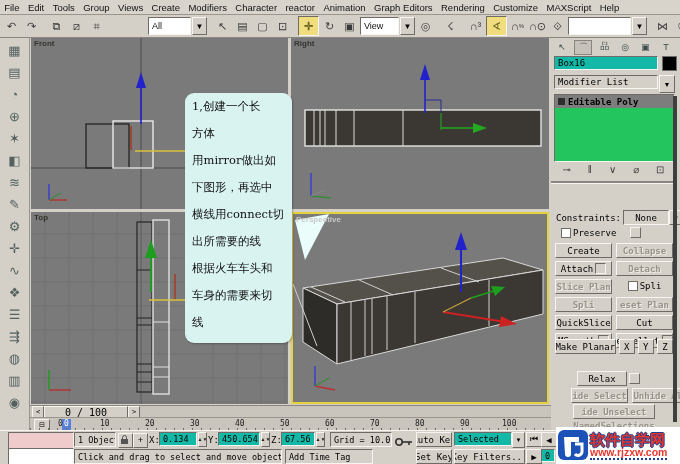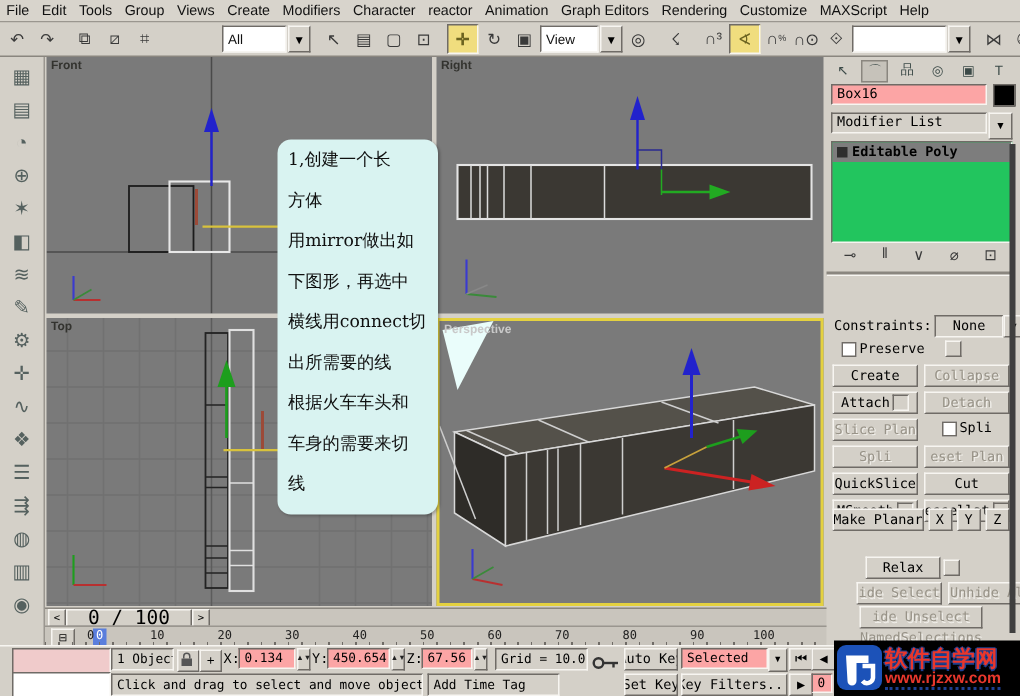--- a/index.html
+++ b/index.html
@@ -3,21 +3,21 @@
 <meta charset="utf-8">
 <style>
   html,body{margin:0;padding:0;}
   #app{position:relative;width:680px;height:464px;background:#d4d0c8;overflow:hidden;
        font-family:"Liberation Sans",sans-serif;-webkit-font-smoothing:none;}
   .abs{position:absolute;}
   
   .raised{background:#d4d0c8;border-top:1px solid #f7f5f1;border-left:1px solid #f7f5f1;
           border-right:1px solid #6f6b66;border-bottom:1px solid #6f6b66;}
   .sunken{border-top:1px solid #6f6b66;border-left:1px solid #6f6b66;
-          border-right:1px solid #f7f5f1;border-bottom:1px solid #f7f5f1;background:#fca5a5;}
+          border-right:1px solid #f7f5f1;border-bottom:1px solid #f7f5f1;background:#14b8a6;}
   .sunkgray{border-top:1px solid #6f6b66;border-left:1px solid #6f6b66;
           border-right:1px solid #f7f5f1;border-bottom:1px solid #f7f5f1;background:#d4d0c8;}
   .mono{font-family:"DejaVu Sans Mono",monospace;}
   
   #menubar{left:0;top:0;width:680px;height:14px;background:#d8d4cc;border-bottom:1px solid #9a968f;
            display:flex;align-items:center;font-size:9.5px;color:#111;}
   #menubar .mi{padding:0 4.2px;cursor:default;}
   
   #toolbar{left:0;top:15px;width:680px;height:23px;background:#d4d0c8;border-bottom:1px solid #8a867f;
            display:flex;align-items:center;gap:1px;padding-left:2px;box-sizing:border-box;}
@@ -44,36 +44,36 @@
   #bubble{left:185px;top:93px;width:107px;height:250px;background:#d9f3f1;border-radius:9px;
           z-index:6;box-shadow:1px 1px 2px rgba(0,0,0,.25);}
   #bubble .line{white-space:nowrap;font-family:"DejaVu Serif","Liberation Serif",serif;
           font-size:11.5px;color:#101010;height:27px;line-height:27px;padding-left:7px;}
   
   #cpanel{left:551px;top:38px;width:129px;height:389px;background:#d4d0c8;}
   #cpanel .scroll{position:absolute;right:3px;top:58px;width:4px;height:326px;background:#3f3f3f;}
   .ptab{width:16px;height:13px;display:flex;align-items:center;justify-content:center;font-size:9px;color:#3c4a48;}
   .pbtn{font-family:"DejaVu Sans Mono",monospace;font-size:9px;color:#000;height:13px;
         display:flex;align-items:center;justify-content:center;overflow:hidden;white-space:nowrap;}
-  .pbtn.dis{color:#989388;text-shadow:1px 1px 0 #efede8;}
+  .pbtn.dis{color:#989388;text-shadow:1px 1px 0 #efede8;font-weight:bold;}
   .plabel{font-family:"DejaVu Sans Mono",monospace;font-size:9px;color:#000;}
   .setbox{width:9px;height:9px;flex:0 0 auto;margin-left:2px;}
   .cbox{width:8px;height:8px;background:#fff;border:1px solid #6f6b66;flex:0 0 auto;margin-right:2px;}
   
   #timeslider{left:30px;top:405px;width:521px;height:12px;background:#c9c5bd;
               border-top:1px solid #8a867f;display:flex;align-items:center;}
   #trackbar{left:30px;top:417px;width:521px;height:13px;background:#c9c5bd;border-top:1px solid #9a968f;}
   .tick-label{position:absolute;top:1px;font-size:8px;color:#222;font-family:"DejaVu Sans Mono",monospace;}
   #statusbar{left:0;top:430px;width:680px;height:34px;background:#d4d0c8;border-top:1px solid #f7f5f1;}
   .sfield{font-family:"DejaVu Sans Mono",monospace;font-size:8.5px;display:flex;align-items:center;
           padding-left:3px;color:#000;box-sizing:border-box;overflow:hidden;white-space:nowrap;}
   .spin{width:7px;height:13px;display:flex;flex-direction:column;align-items:center;justify-content:center;
         font-size:5px;line-height:5px;color:#222;}
   
-  #watermark{left:556px;top:427px;width:124px;height:37px;background:#000000;z-index:9;
+  #watermark{left:556px;top:427px;width:124px;height:37px;background:#ffffff;z-index:9;
              display:flex;align-items:center;padding-left:2px;box-sizing:border-box;}
   #wm-text .t1{font-size:15px;font-weight:bold;color:#e8372c;letter-spacing:0px;line-height:15px;
              text-shadow:1px 0 #1c3f90,-1px 0 #1c3f90,0 1px #1c3f90,0 -1px #1c3f90;white-space:nowrap;}
   #wm-text .t2{font-size:10.5px;font-weight:bold;color:#e8372c;line-height:11px;
              border-bottom:2px dotted #1c3f90;white-space:nowrap;}
   svg{display:block;}
 </style>
 </head>
 <body>
 
@@ -377,21 +377,21 @@
       <span class="raised pbtn dis" style="width:80px;">ide Unselect</span>
     </div>
     <div class="abs" style="left:18px;top:381px;">
       <span class="pbtn dis" style="width:90px;">NamedSelections</span>
     </div>
     <div class="scroll"></div>
   </div>
 
   <div id="timeslider" class="abs">
     <span class="raised mono" style="width:10px;height:10px;margin-left:2px;font-size:7px;display:flex;align-items:center;justify-content:center;">&lt;</span>
-    <span class="raised mono" style="width:82px;height:10px;font-size:13px;display:flex;align-items:center;justify-content:center;">0 / 100</span>
+    <span class="raised mono" style="width:82px;height:10px;font-size:10px;display:flex;align-items:center;justify-content:center;">0 / 100</span>
     <span class="raised mono" style="width:10px;height:10px;font-size:7px;display:flex;align-items:center;justify-content:center;">&gt;</span>
   </div>
 
   <div id="trackbar" class="abs">
     <span class="raised" style="position:absolute;left:4px;top:1px;width:14px;height:10px;font-size:7px;display:flex;align-items:center;justify-content:center;">⊟</span>
     <span style="position:absolute;left:32px;top:1px;width:9px;height:11px;background:#5a7edc;color:#fff;font-size:8px;text-align:center;font-family:'DejaVu Sans Mono',monospace;">0</span>
     <span class="tick-label" style="left:28px;">0</span>
     <span class="tick-label" style="left:70px;">10</span>
     <span class="tick-label" style="left:115px;">20</span>
     <span class="tick-label" style="left:160px;">30</span>

